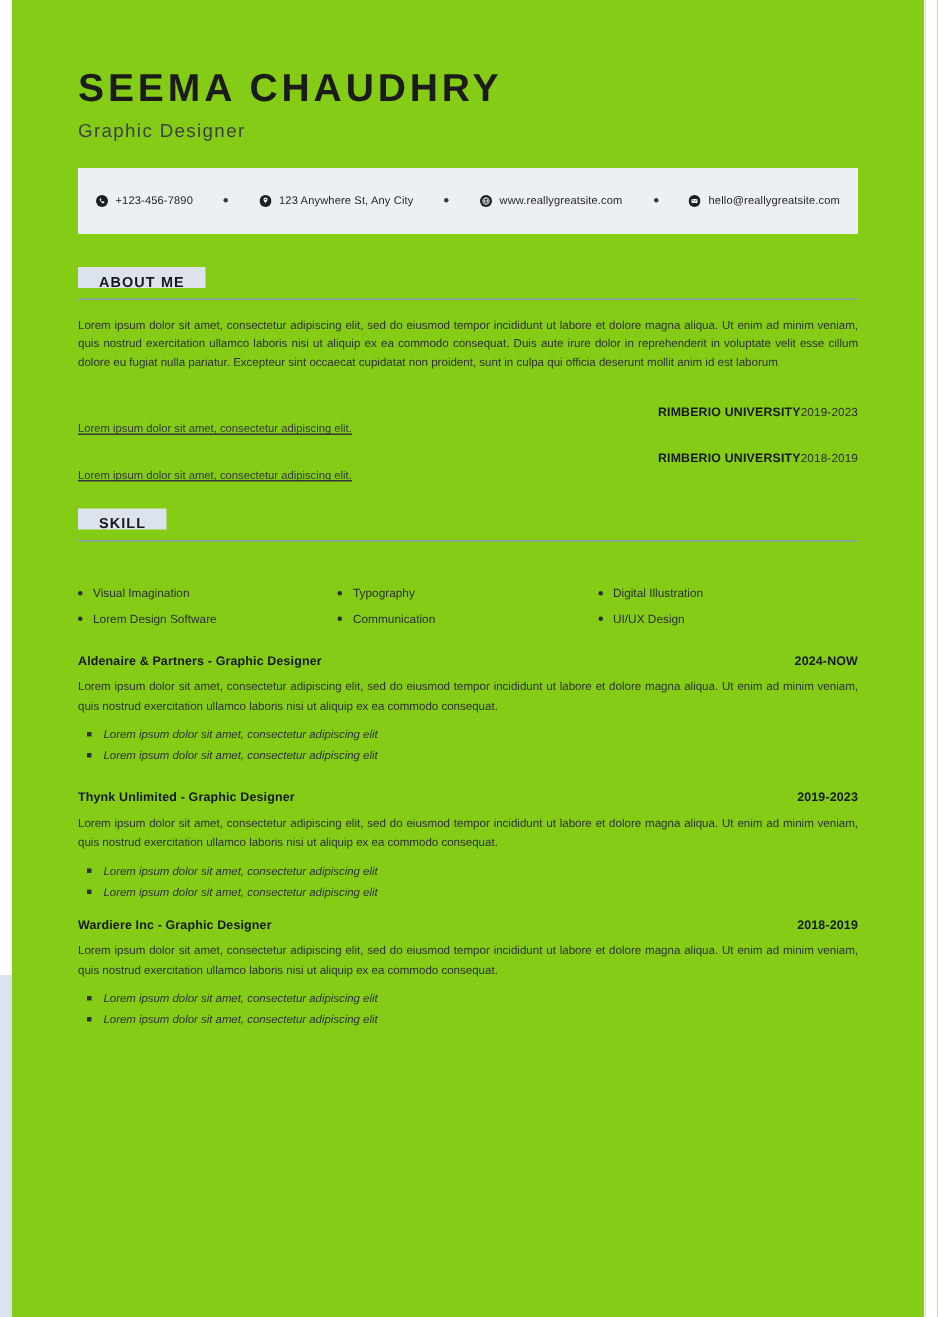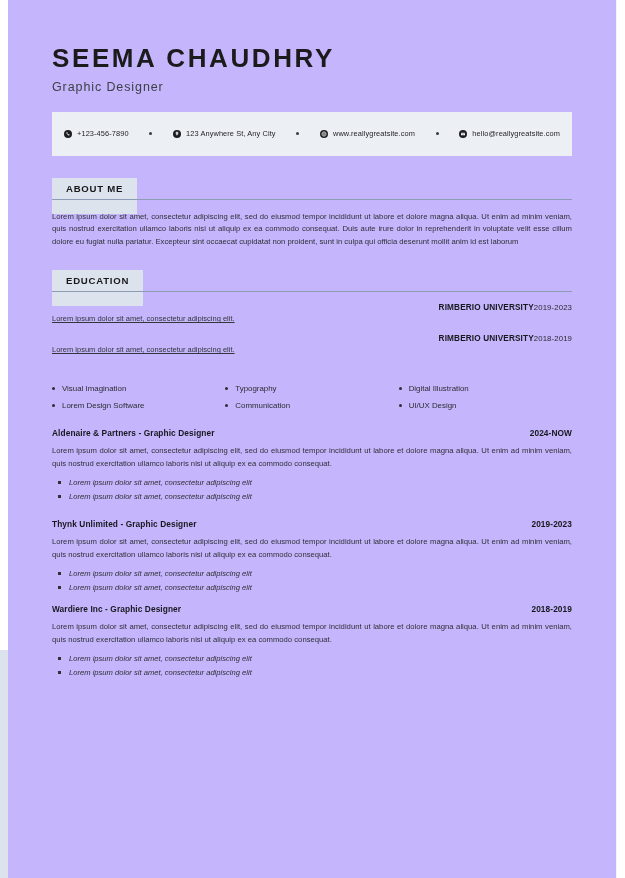--- a/index.html
+++ b/index.html
@@ -25,21 +25,21 @@
     height: 228px;
     background: #dde3ec;
   }
 
   #page {
     position: absolute;
     left: 8px;
     top: 0;
     width: 609px;
     height: 878px;
-    background: #c4b5fd;
+    background: #84cc16;
     border-right: 1px solid #f2f4f6;
     padding: 44px 44px 0 44px;
   }
 
   
   #resume-header { margin-bottom: 18px; }
 
   #candidate-name {
     font-size: 26px;
     font-weight: bold;
@@ -96,21 +96,21 @@
 
   .section-head {
     position: relative;
     height: 22px;
     margin-bottom: 11px;
   }
 
   .section-tab {
     display: inline-block;
     background: #dde3ec;
-    height: 36px;
+    height: 14px;
     line-height: 22px;
     padding: 0 14px;
     font-size: 9.6px;
     font-weight: bold;
     letter-spacing: 0.75px;
     color: #17181c;
   }
 
   .section-rule {
     position: absolute;
@@ -294,43 +294,43 @@
 
   <div class="section">
     <div class="section-head">
       <span class="section-tab">ABOUT ME</span>
       <span class="section-rule"></span>
     </div>
     <p class="para">Lorem ipsum dolor sit amet, consectetur adipiscing elit, sed do eiusmod tempor incididunt ut labore et dolore magna aliqua. Ut enim ad minim veniam, quis nostrud exercitation ullamco laboris nisi ut aliquip ex ea commodo consequat. Duis aute irure dolor in reprehenderit in voluptate velit esse cillum dolore eu fugiat nulla pariatur. Excepteur sint occaecat cupidatat non proident, sunt in culpa qui officia deserunt mollit anim id est laborum</p>
   </div>
 
   <div class="section" style="margin-top:22px;">
-    <div class="section-head">
-      <span class="section-tab">EDUCATION</span>
-      <span class="section-rule"></span>
-    </div>
 
     <div class="edu-entry">
       <div class="edu-row">
         <span class="edu-school">RIMBERIO UNIVERSITY</span>
         <span class="entry-date">2019-2023</span>
       </div>
       <div class="edu-desc">Lorem ipsum dolor sit amet, consectetur adipiscing elit.</div>
     </div>
 
     <div class="edu-entry">
       <div class="edu-row">
         <span class="edu-school">RIMBERIO UNIVERSITY</span>
         <span class="entry-date">2018-2019</span>
       </div>
       <div class="edu-desc">Lorem ipsum dolor sit amet, consectetur adipiscing elit.</div>
     </div>
   </div>
 
   <div class="section" style="margin-top:18px;">
+    <div class="section-head">
+      <span class="section-tab">SKILL</span>
+      <span class="section-rule"></span>
+    </div>
 
     <div id="skill-grid">
       <div class="skill-item">
         <span class="skill-dot"></span>
         <span>Visual Imagination</span>
       </div>
       <div class="skill-item">
         <span class="skill-dot"></span>
         <span>Typography</span>
       </div>

